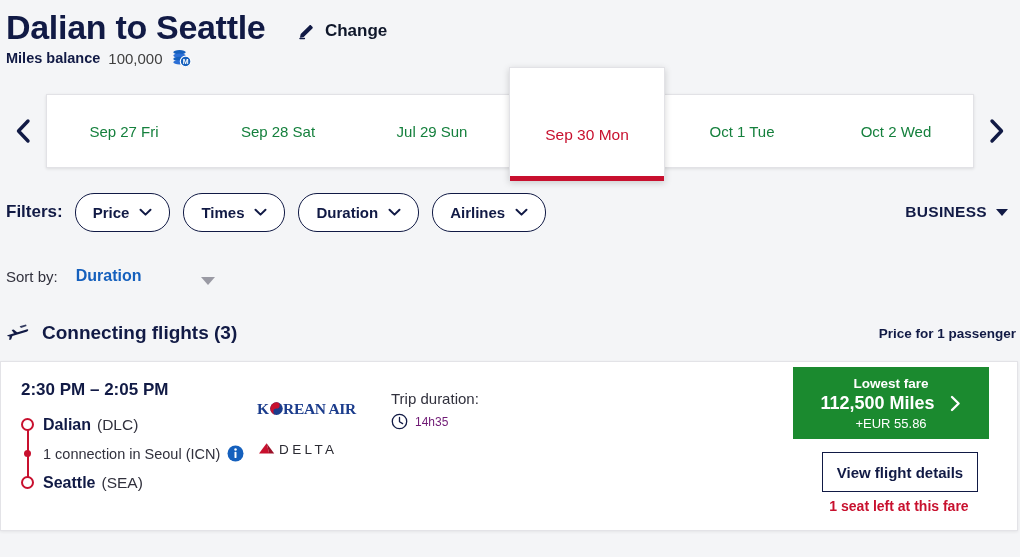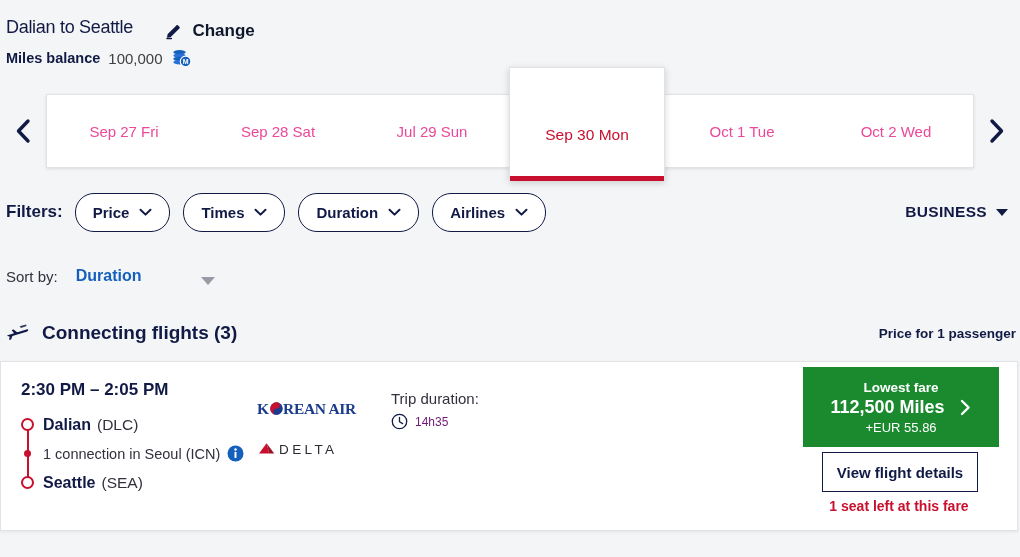--- a/index.html
+++ b/index.html
@@ -15,22 +15,22 @@
     overflow: hidden;
     position: relative;
   }
 
   
   .header {
     padding: 10px 0 0 6px;
     position: relative;
   }
   .route-title {
-    font-size: 18px;
-    font-weight: normal;
+    font-size: 34px;
+    font-weight: bold;
     color: #111a45;
     letter-spacing: -0.3px;
     display: inline-block;
     vertical-align: middle;
     line-height: 34px;
     text-align: center;
   }
   .change-btn {
     display: inline-flex;
     align-items: center;
@@ -93,21 +93,21 @@
     display: flex;
     align-items: stretch;
     position: relative;
   }
   .date-tab {
     flex: 1;
     display: flex;
     align-items: center;
     justify-content: center;
     font-size: 15px;
-    color: #ec4899;
+    color: #15803d;
     cursor: pointer;
     position: relative;
   }
   .date-tab.selected {
     background: #ffffff;
     color: #c8102e;
     border: 1px solid #e2e2e6;
     border-bottom: none;
     box-shadow: 0 2px 7px rgba(0,0,0,0.17);
     margin-top: -28px;
@@ -334,24 +334,24 @@
     gap: 7px;
   }
   .duration-value {
     font-size: 12px;
     color: #701a75;
   }
   .clock-icon svg { display: block; }
 
   .fare-btn {
     position: absolute;
-    right: 18px;
+    right: 28px;
     top: 5px;
     width: 196px;
-    height: 80px;
+    height: 72px;
     background: #1b8a2f;
     color: #ffffff;
     cursor: pointer;
     display: flex;
     flex-direction: column;
     align-items: center;
     justify-content: center;
   }
   .fare-top {
     font-size: 13.5px;

